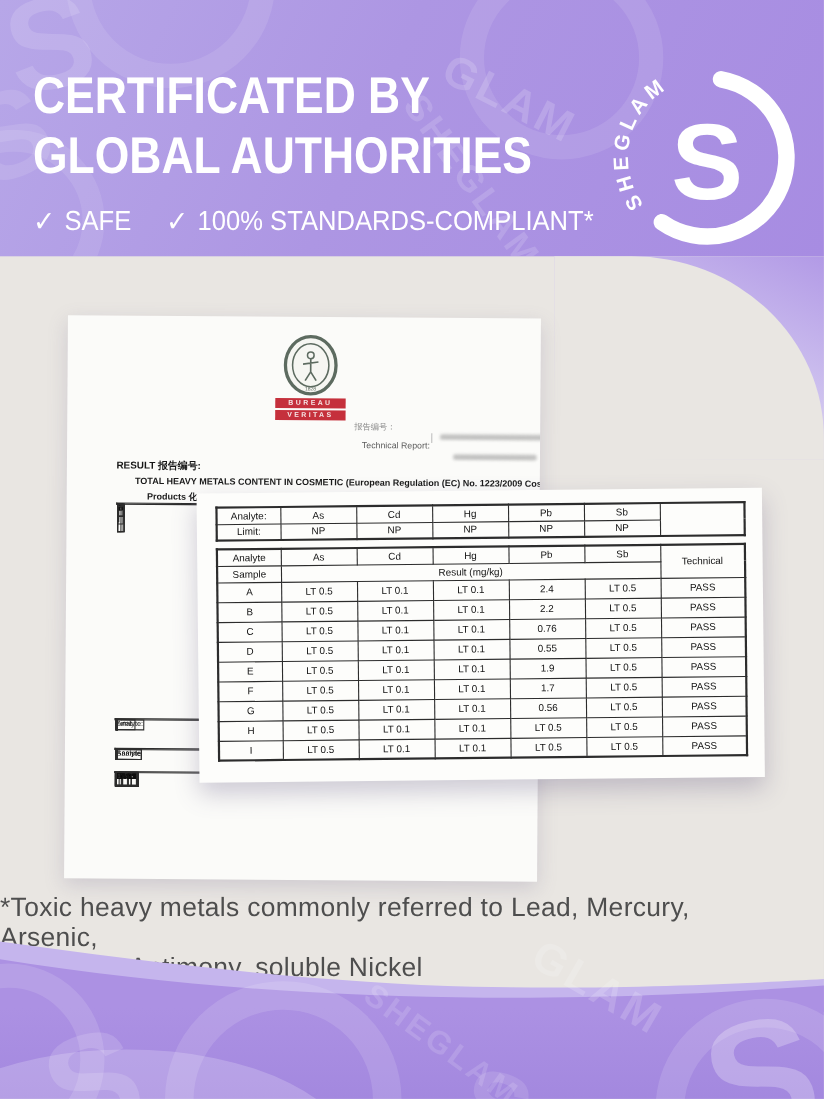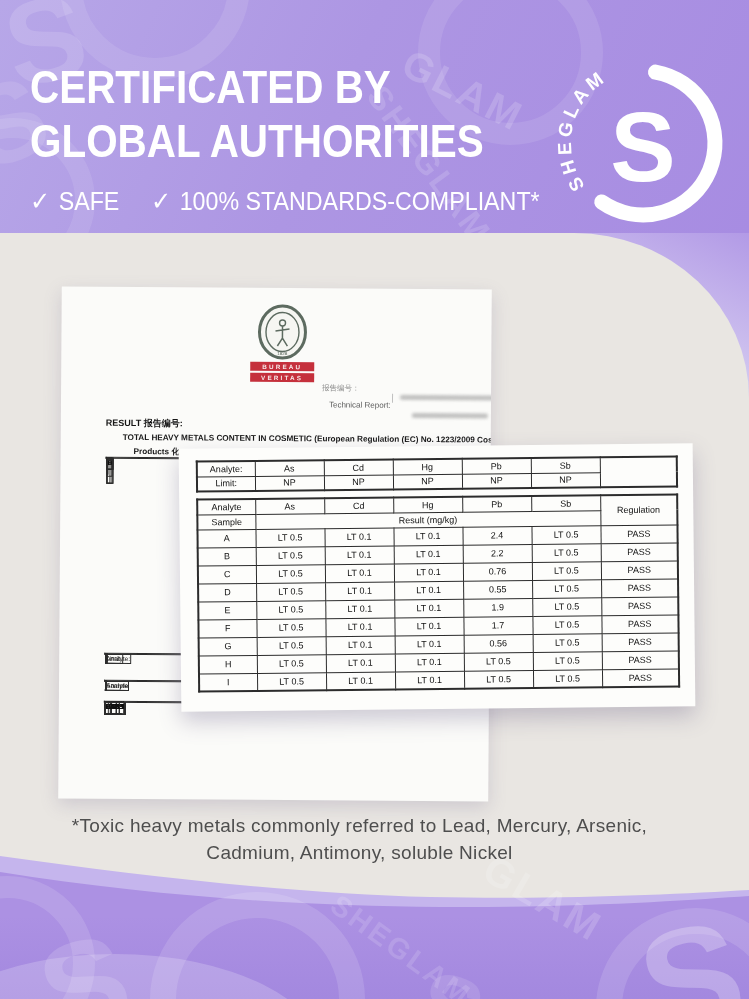--- a/index.html
+++ b/index.html
@@ -69,22 +69,22 @@
   tr.faded td{color:rgba(40,40,40,.45);filter:blur(.6px);}
 
   .page-front{position:absolute;left:180px;top:446px;width:514px;height:263px;background:#fdfdfb;
       box-shadow:0 10px 22px rgba(95,85,125,.30);transform:rotate(-.6deg);overflow:hidden;}
   .page-front table{position:absolute;left:17px;width:480px;border:2px solid #2c2c2c;}
   .page-front td{border:1.4px solid #2c2c2c;border-left-width:1px;border-right-width:1px;font-size:9px;}
   .t-limit{top:12px;} .t-limit td{height:15px;}
   .t-main{top:50px;} .t-main td.h{height:15px;} .t-main tbody td{height:18px;}
 
   
-  .footnote{position:absolute;left:0;top:812px;width:719px;text-align:center;color:#4e4e4e;
-      font-size:19px;line-height:27px;letter-spacing:.3px;}
+  .footnote{position:absolute;left:0;top:812px;width:719px;color:#4e4e4e;
+      font-size:24px;line-height:27px;letter-spacing:.3px;}
 
   
   .footer{position:absolute;left:0;top:850px;width:749px;height:149px;overflow:hidden;}
   .fwave{position:absolute;left:0;top:0;width:749px;height:70px;}
   .frect{position:absolute;left:0;top:66px;width:749px;height:83px;
       background:linear-gradient(#ac91e3,#a388df);}
   .footer .ring{border-color:rgba(255,255,255,.13);}
   .fr1{left:150px;top:42px;width:215px;height:215px;border-width:26px;}
   .fr2{left:596px;top:58px;width:200px;height:200px;border-width:26px;border-color:rgba(255,255,255,.17);}
   .fr3{left:-80px;top:26px;width:175px;height:175px;border-width:22px;}
@@ -447,21 +447,21 @@
           <col style="width:77px">
         </colgroup>
       <thead>
         <tr id="main-head-row">
           <td class="h">Analyte</td>
         <td class="h">As</td>
             <td class="h">Cd</td>
             <td class="h">Hg</td>
             <td class="h">Pb</td>
             <td class="h">Sb</td>
-            <td class="h" rowspan="2">Regulation</td>
+            <td class="h" rowspan="2">Technical</td>
           </tr>
         <tr>
           <td class="h">Sample</td>
           <td class="h" colspan="5">Result (mg/kg)</td>
         </tr>
       </thead>
       <tbody id="front-rows">
           <tr>
             <td>A</td>
             <td>LT 0.5</td>

